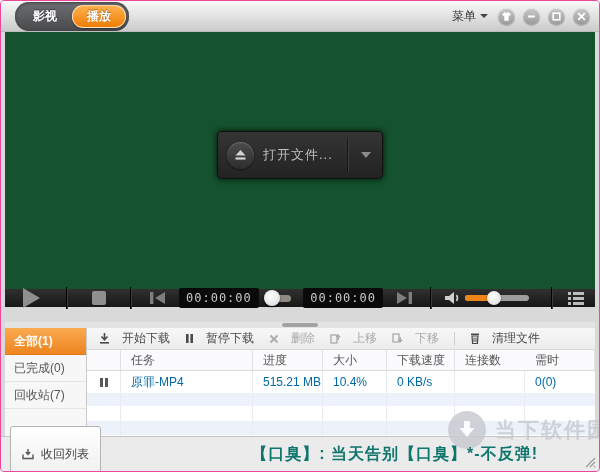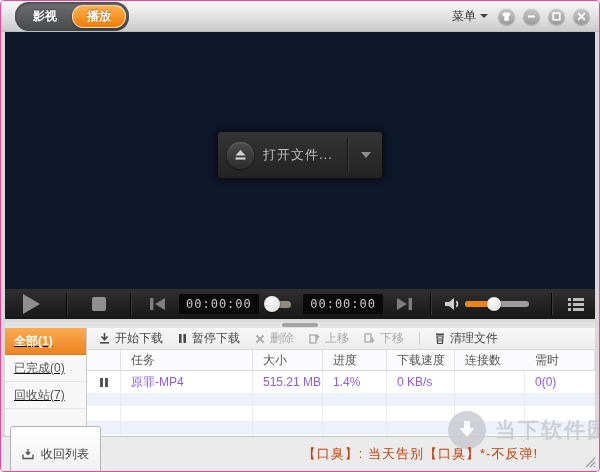--- a/index.html
+++ b/index.html
@@ -17,87 +17,87 @@
     padding:2px 14px;box-shadow:0 1px 2px rgba(0,0,0,.35);}
   .titlebar-right{margin-left:auto;display:flex;align-items:center;gap:8px;}
   .menu{font-size:12px;color:#333;display:flex;align-items:center;gap:4px;padding:3px 2px;}
   .caret-down{width:0;height:0;border-left:4px solid transparent;border-right:4px solid transparent;
     border-top:4px solid #444;}
   .winbtn{width:17px;height:17px;border-radius:50%;background:linear-gradient(#c9c9c9,#999);
     display:flex;align-items:center;justify-content:center;
     box-shadow:inset 0 1px 0 rgba(255,255,255,.55),0 1px 1px rgba(0,0,0,.2);}
   .winbtn svg{display:block;}
   
-  .video{position:absolute;left:4px;right:4px;top:31px;height:257px;background:#0f172a;}
+  .video{position:absolute;left:4px;right:4px;top:31px;height:257px;background:#14532d;}
   .open-file{position:absolute;left:50%;top:99px;transform:translateX(-50%);width:164px;height:46px;
     background:linear-gradient(#343434,#232323);border:1px solid #101010;border-radius:4px;
     display:flex;align-items:stretch;box-shadow:0 0 6px rgba(0,0,0,.8);}
   .open-main{flex:1;display:flex;align-items:center;gap:9px;padding-left:9px;}
   .eject-circle{width:27px;height:27px;border-radius:50%;background:linear-gradient(#4c4c4c,#2d2d2d);
     display:flex;align-items:center;justify-content:center;
     box-shadow:inset 0 1px 1px rgba(255,255,255,.18),0 1px 2px rgba(0,0,0,.5);}
   .open-label{color:#bfbfbf;font-size:13px;letter-spacing:1px;}
   .open-split{width:1px;background:#181818;border-right:1px solid #3c3c3c;margin:6px 0;}
   .open-drop{width:33px;display:flex;align-items:center;justify-content:center;}
   .caret-down-dk{width:0;height:0;border-left:5px solid transparent;border-right:5px solid transparent;
     border-top:6px solid #8d8d8d;}
   
-  .controls{position:absolute;left:4px;right:4px;top:288px;height:30px;
+  .controls{position:absolute;left:4px;right:4px;top:288px;height:18px;
     background:linear-gradient(#303030,#171717);display:flex;align-items:center;padding:0 10px;text-align:center;}
   .play-tri{width:0;height:0;border-top:10px solid transparent;border-bottom:10px solid transparent;
     border-left:17px solid #8f8f8f;margin:0 14px 0 8px;}
   .ctl-sep{width:1px;height:22px;background:#000;border-right:1px solid #3a3a3a;margin:0 12px;}
   .stop-sq{width:14px;height:14px;background:#8f8f8f;border-radius:2px;margin:0 12px;}
   .timebox{background:#0a0a0a;border-radius:2px;color:#c9c9c9;font-family:"DejaVu Sans Mono",monospace;
     font-size:12px;padding:3px 7px;letter-spacing:1px;margin:0 8px;}
   .seek{flex:1;height:7px;background:#8f8a82;border-radius:4px;position:relative;margin:0 4px;}
   .seek .done{position:absolute;left:0;top:0;bottom:0;width:4%;background:#6d675f;border-radius:4px;}
   .thumb{position:absolute;top:50%;width:16px;height:16px;background:radial-gradient(circle at 40% 35%,#fff,#d8d8d8);
     border-radius:50%;transform:translate(-50%,-50%);box-shadow:0 1px 2px rgba(0,0,0,.6);}
   .vol{width:64px;height:6px;background:#9d9d9d;border-radius:3px;position:relative;margin:0 10px 0 4px;}
   .vol .fill{position:absolute;left:0;top:0;bottom:0;width:46%;background:#ef8519;border-radius:3px;}
   .vthumb{width:14px;height:14px;}
   
   .splitter{position:absolute;left:4px;right:4px;top:321px;height:6px;background:#e3e3e3;}
   .handle{position:absolute;left:50%;top:1px;width:36px;height:4px;background:#a2a2a2;
     border-radius:2px;transform:translateX(-50%);}
   
   .panel{position:absolute;left:4px;right:4px;top:327px;height:110px;background:#fff;display:flex;}
-  .sidebar{width:81px;background:#f7f7f7;border-right:1px solid #c9c9c9;text-decoration:underline;}
+  .sidebar{width:81px;background:#f7f7f7;border-right:1px solid #c9c9c9;}
   .side-item{height:26px;line-height:26px;padding-left:9px;font-size:12px;color:#555;
     border-bottom:1px solid #e4e4e4;background:#f7f7f7;}
   .side-item.active{background:linear-gradient(#f9aa50,#ee8420);color:#fff;font-weight:bold;
     border-bottom:1px solid #dd7a18;}
   .pmain{flex:1;display:flex;flex-direction:column;overflow:hidden;}
   .toolbar{height:21px;background:linear-gradient(#f7f7f7,#ececec);border-bottom:1px solid #d7d7d7;
     display:flex;align-items:center;padding-left:12px;gap:15px;font-size:12px;}
-  .tool{display:flex;align-items:center;gap:5px;color:#4a4a4a;}
+  .tool{display:flex;align-items:center;gap:12px;color:#4a4a4a;}
   .tool.disabled{color:#aaa;}
   .tool svg{display:block;}
   .tool-sep{width:1px;height:13px;background:#cfcfcf;}
   .thead,.trow{display:grid;grid-template-columns:34px 132px 70px 64px 68px 70px 1fr;}
   .thead{height:20px;background:#fbfbfd;border-bottom:1px solid #dadada;font-size:12px;color:#555;}
   .th{line-height:20px;padding-left:10px;border-right:1px solid #e1e1e6;overflow:hidden;white-space:nowrap;}
-  .trow{font-size:12px;color:#8b5cf6;}
+  .trow{font-size:12px;color:#0369a1;}
   .td{padding-left:10px;border-right:1px solid #e9ebf2;line-height:22px;white-space:nowrap;overflow:hidden;}
   .data-row{height:22px;background:#fff;}
   .cell-status{display:flex;align-items:center;justify-content:center;padding-left:0;}
   .pause-glyph{display:inline-flex;gap:2px;}
   .pause-glyph i{width:3px;height:9px;background:#555;display:block;}
   .filler1{height:13px;background:#edf1fa;}
   .filler2{height:15px;background:#fff;}
   .filler3{height:14px;background:#edf1fa;}
   .filler4{flex:1;background:#fff;}
   .filler1 .td,.filler2 .td,.filler3 .td,.filler4 .td{height:100%;}
   
   .bottombar{position:absolute;left:0;right:0;bottom:0;height:35px;background:#ebebeb;
     border-top:1px solid #c5c5c5;display:flex;align-items:center;padding:0 9px;box-sizing:border-box;}
   .collapse-btn{height:23px;background:linear-gradient(#fff,#ededed);border:1px solid #b3b3b3;
     border-radius:3px;display:flex;align-items:center;gap:7px;padding:16px 11px;font-size:12px;color:#444;}
-  .ad{margin-left:auto;font-size:13px;font-weight:normal;color:#c2410c;position:relative;z-index:7;
+  .ad{margin-left:auto;font-size:16px;font-weight:bold;color:#0f766e;position:relative;z-index:7;
     padding-right:52px;letter-spacing:1px;}
   
   .watermark{position:absolute;left:447px;top:410px;z-index:6;display:flex;align-items:center;gap:9px;
     pointer-events:none;opacity:.8;}
   .wm-circle{width:38px;height:38px;border-radius:50%;background:#c6c9cf;display:flex;
     align-items:center;justify-content:center;}
   .wm-text{font-size:21px;font-weight:bold;color:#c6c9cf;letter-spacing:2px;white-space:nowrap;}
   .grip{position:absolute;right:3px;bottom:3px;z-index:8;}
 </style>
 </head>
@@ -249,37 +249,37 @@
             <path d="M2 3 L8 3 L7.4 10.5 L2.6 10.5 Z" fill="none" stroke="currentColor" stroke-width="1.2"></path>
             <path d="M4 4.5 L4 9 M6 4.5 L6 9" stroke="currentColor" stroke-width="1"></path>
           </svg>
           <span>清理文件</span>
         </div>
       </div>
 
       <div class="thead">
         <div class="th"></div>
         <div class="th">任务</div>
+        <div class="th">进度</div>
         <div class="th">大小</div>
-        <div class="th">进度</div>
         <div class="th">下载速度</div>
         <div class="th" style="border-right:none;">连接数</div>
         <div class="th">需时</div>
       </div>
 
       <div class="trow data-row">
         <div class="td cell-status">
           <span class="pause-glyph">
               <i></i>
               <i></i>
             </span>
         </div>
         <div class="td">原罪-MP4</div>
         <div class="td">515.21 MB</div>
-        <div class="td">1.4%</div>
+        <div class="td">10.4%</div>
         <div class="td">0 KB/s</div>
         <div class="td"></div>
         <div class="td" style="border-right:none;">0(0)</div>
       </div>
 
       <div class="trow filler1">
         <div class="td"></div>
           <div class="td"></div>
           <div class="td"></div>
           <div class="td"></div>

